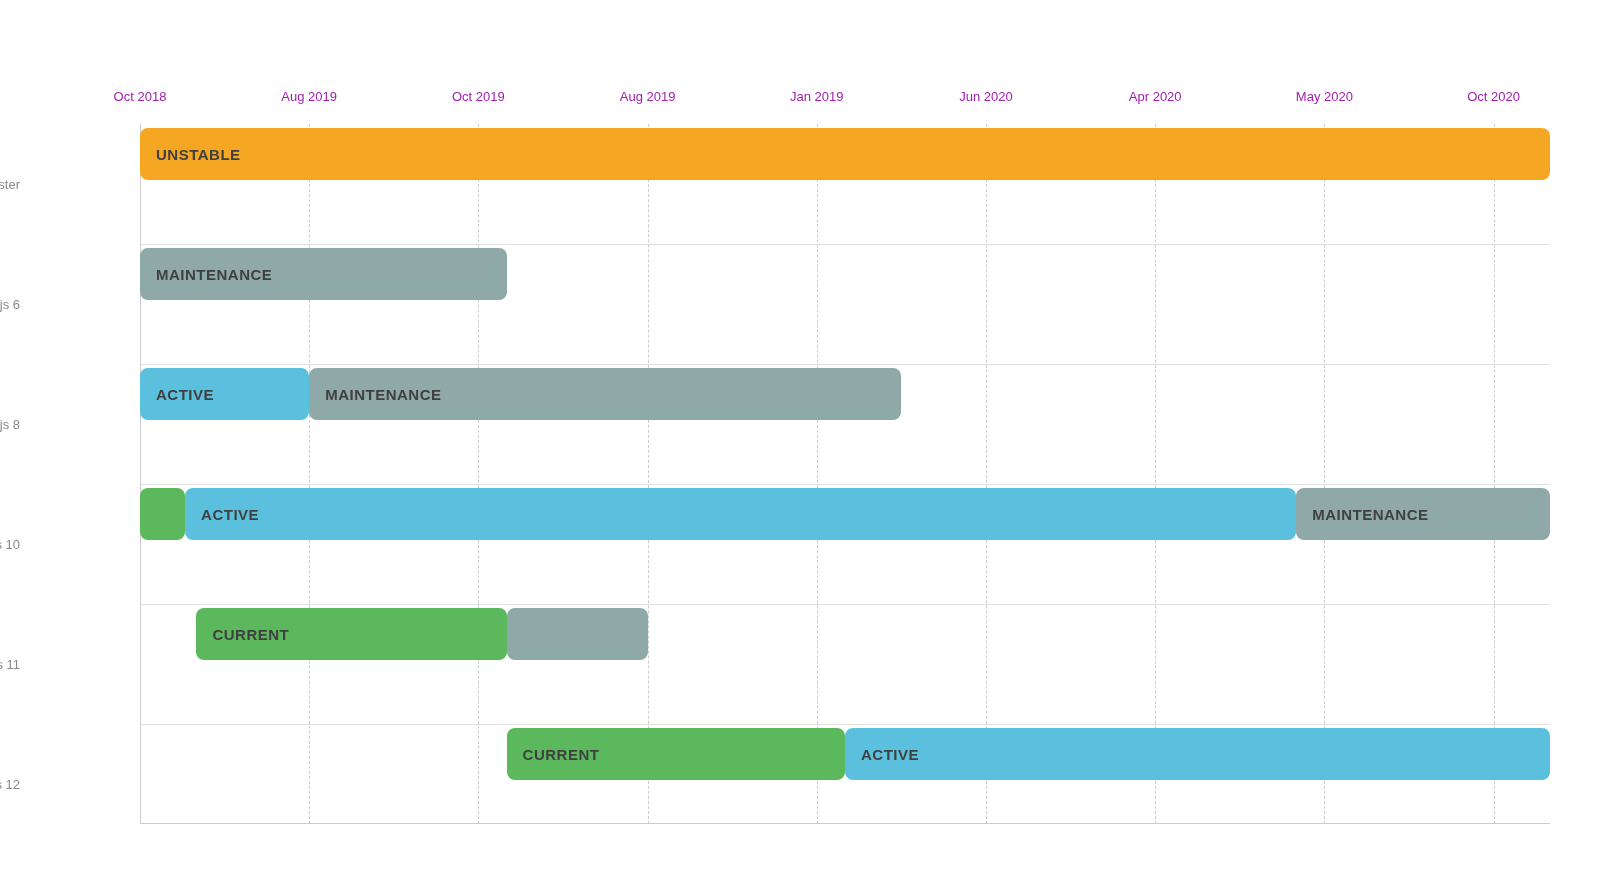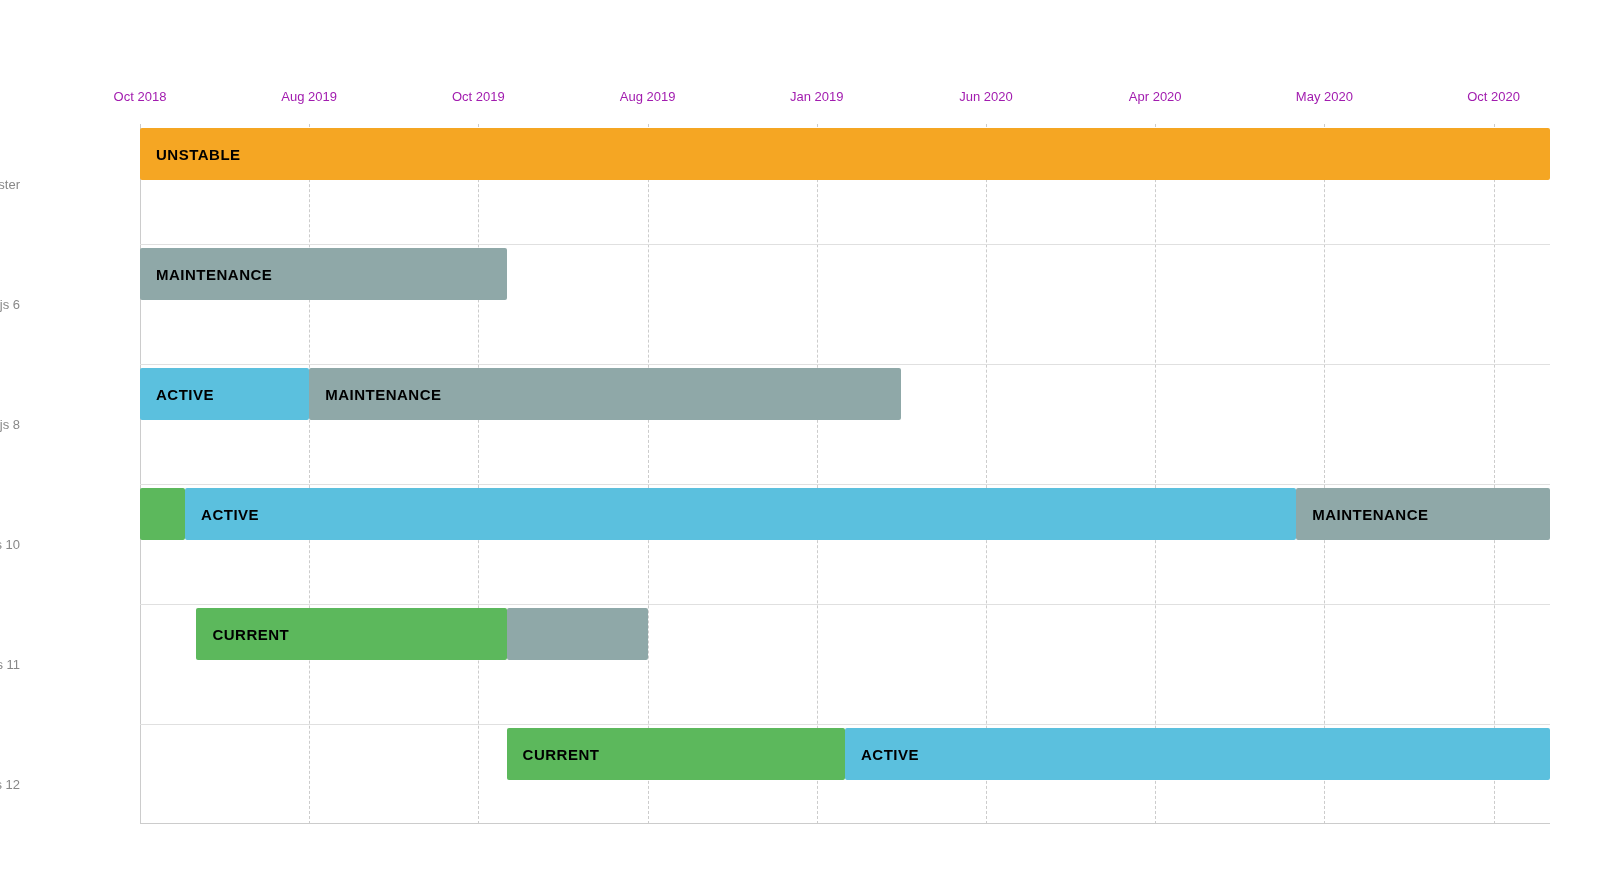--- a/index.html
+++ b/index.html
@@ -78,25 +78,25 @@
       right: 0;
       height: 60px;
     }
     .bar {
       position: absolute;
       height: 52px;
       top: 4px;
       display: flex;
       align-items: center;
       padding-left: 16px;
-      color: #000000;
+      color: #404040;
       font-weight: 700;
       font-size: 15px;
       letter-spacing: 0.5px;
-      border-radius: 2px;
+      border-radius: 8px;
     }
     
     .row-divider {
       position: absolute;
       left: 0;
       right: 0;
       height: 1px;
       background: #e0e0e0;
     }
     

